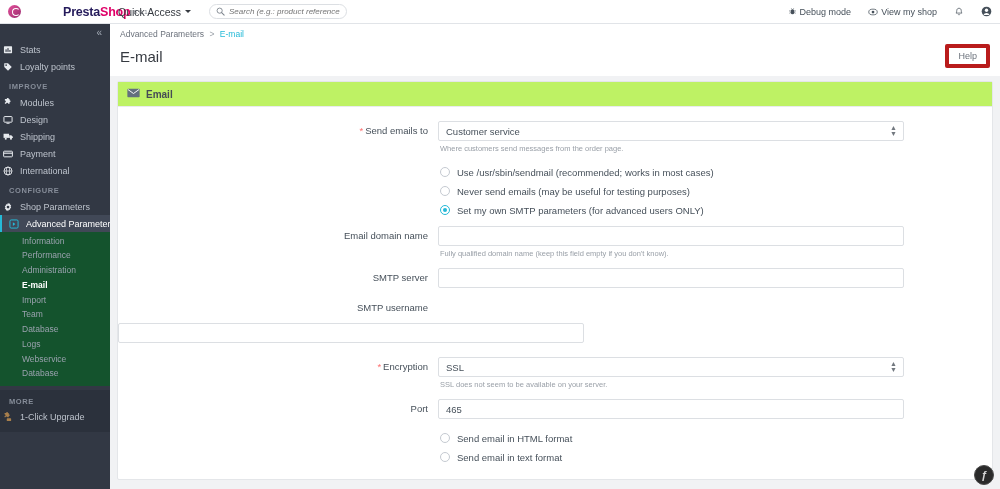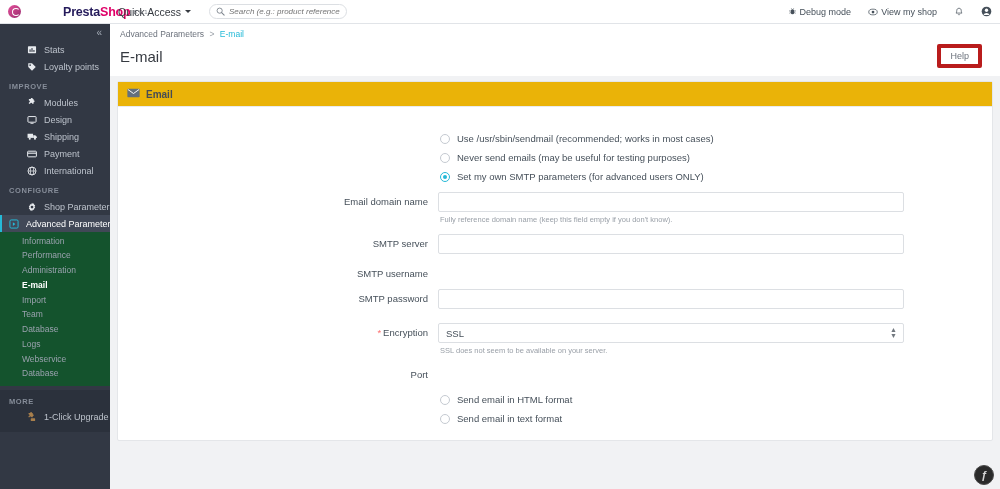--- a/index.html
+++ b/index.html
@@ -77,21 +77,21 @@
     background: #323844;
     overflow: hidden; z-index: 20;
   }
   .collapse-row {
     height: 17px; display: flex; align-items: center;
     justify-content: flex-end; padding-right: 8px;
   }
   .collapse-btn { color: #a3aab5; font-size: 10px; cursor: pointer; line-height: 1; }
   .nav-item {
     display: flex; align-items: center; height: 17px;
-    padding-left: 27px; color: #bdc3cc; font-size: 9px;
+    padding-left: 3px; color: #bdc3cc; font-size: 9px;
     cursor: pointer; position: relative; white-space: nowrap;
   }
   .nav-item .ni-icon {
     width: 13px; flex: none; display: flex; align-items: center;
     color: #e7eaee; margin-right: 4px;
   }
   .nav-item.active {
     background: #414857; color: #fff;
     border-left: 2px solid #25b9d7; padding-left: 7px;
   }
@@ -107,40 +107,40 @@
   }
   .sub-item.active { color: #ffffff; font-weight: bold; }
   .more-block { background: #2b313c; margin-top: 4px; padding-bottom: 6px; }
 
   
   #main {
     position: absolute; top: 24px; left: 110px;
     width: 890px; height: 465px;
     background: #f1f2f4; overflow: hidden;
   }
-  .topbar { background: #fff; padding: 5px 18px 8px 10px; }
+  .topbar { background: #fff; padding: 5px 10px 8px 10px; }
   .breadcrumb { font-size: 8.5px; color: #6c727c; }
   .breadcrumb .sep { margin: 0 3px; color: #9aa0a8; }
   .breadcrumb .cur { color: #25b9d7; }
   .title-row { display: flex; align-items: center; margin-top: 5px; }
   .page-title { font-size: 15px; color: #363a41; font-weight: normal; }
   .help-btn {
     margin-left: auto; font-size: 9px; color: #6c727c;
     border: 4px solid #b91c1c; background: #fff;
     padding: 3px 9px; border-radius: 2px; cursor: pointer;
   }
 
   .panel {
     background: #fff; margin: 5px 7px 0 7px;
     border: 1px solid #e4e6e9; border-radius: 2px;
   }
   .panel-head {
     display: flex; align-items: center; gap: 6px;
     padding: 6px 9px; border-bottom: 1px solid #e9ebee;
-    background: #eab308;
+    background: #bef264;
   }
   .panel-head .ph-label { font-size: 10px; font-weight: bold; color: #464c55; }
 
   .form-body { padding: 14px 0 6px 0; }
   .frow { display: flex; margin-bottom: 2px; }
   .flabel {
     width: 320px; flex: none; text-align: right;
     padding-right: 10px; font-size: 9.5px; color: #46505a;
     padding-top: 4px; white-space: nowrap;
   }
@@ -165,21 +165,21 @@
     display: flex; align-items: center;
   }
   .sel-arrows {
     position: absolute; right: 7px; top: 50%;
     transform: translateY(-50%); color: #72787f;
     font-size: 7px; line-height: .9; text-align: center;
     pointer-events: none;
   }
   .hint { font-size: 7.5px; color: #9aa0a8; margin: 3px 0 0 2px; }
   .radio-row {
-    display: flex; align-items: center; gap: 7px;
+    display: flex; align-items: flex-start; gap: 7px;
     margin-bottom: 8px; padding-left: 2px;
   }
   .radio {
     width: 10px; height: 10px; border-radius: 50%;
     border: 1px solid #c5cad1; background: #fff;
     flex: none; position: relative; cursor: pointer;
   }
   .radio.on { border-color: #25b9d7; }
   .radio.on:after {
     content: ""; position: absolute; left: 2px; top: 2px;
@@ -410,20 +410,32 @@
         <svg width="13" height="10" viewBox="0 0 18 13">
             <rect x="0.5" y="0.5" width="17" height="12" rx="1" fill="#63707e"></rect>
             <path d="M1.2 1.6L9 7.2l7.8-5.6" fill="none" stroke="#fff" stroke-width="1.3"></path>
           </svg>
       </span>
       <span class="ph-label">Email</span>
     </div>
 
     <div class="form-body">
 
+      <div class="frow">
+        <div class="flabel">
+          <span class="req">*</span><span>Send emails to</span>
+        </div>
+        <div class="fctrl">
+          <div class="sel-wrap">
+            <div class="sel">Customer service</div>
+            <span class="sel-arrows">▲<br>▼</span>
+          </div>
+          <div class="hint">Where customers send messages from the order page.</div>
+        </div>
+      </div>
 
       <div class="spacer-12"></div>
 
       <div class="frow">
         <div class="flabel"></div>
         <div class="fctrl">
           <div class="radio-row">
             <span class="radio"></span>
             <span class="radio-label">Use /usr/sbin/sendmail (recommended; works in most cases)</span>
           </div>
@@ -435,21 +447,21 @@
             <span class="radio on"></span>
             <span class="radio-label">Set my own SMTP parameters (for advanced users ONLY)</span>
           </div>
         </div>
       </div>
 
       <div class="frow">
         <div class="flabel">Email domain name</div>
         <div class="fctrl">
           <input class="inp" type="text" value="" style="">
-          <div class="hint">Fully reference domain name (keep this field empty if you don't know).</div>
+          <div class="hint">Fully qualified domain name (keep this field empty if you don't know).</div>
         </div>
       </div>
 
       <div style="height:8px"></div>
 
       <div class="frow">
         <div class="flabel">SMTP server</div>
         <div class="fctrl">
           <input class="inp" type="text" value="" style="">
         </div>
@@ -457,21 +469,20 @@
 
       <div style="height:8px"></div>
 
       <div class="frow">
         <div class="flabel">SMTP username</div>
       </div>
 
       <div style="height:8px"></div>
 
       <div class="frow">
-        <div class="flabel">SMTP password</div>
         <div class="fctrl">
           <input class="inp" type="password" value="" style="">
         </div>
       </div>
 
       <div style="height:12px"></div>
 
       <div class="frow">
         <div class="flabel">
           <span class="req">*</span><span>Encryption</span>
@@ -483,20 +494,21 @@
           </div>
           <div class="hint">SSL does not seem to be available on your server.</div>
         </div>
       </div>
 
       <div style="height:8px"></div>
 
       <div class="frow">
         <div class="flabel">Port</div>
         <div class="fctrl">
+          <input class="inp" type="text" value="465" style="">
         </div>
       </div>
 
       <div style="height:12px"></div>
 
       <div class="frow">
         <div class="flabel"></div>
         <div class="fctrl">
           <div class="radio-row">
             <span class="radio"></span>

